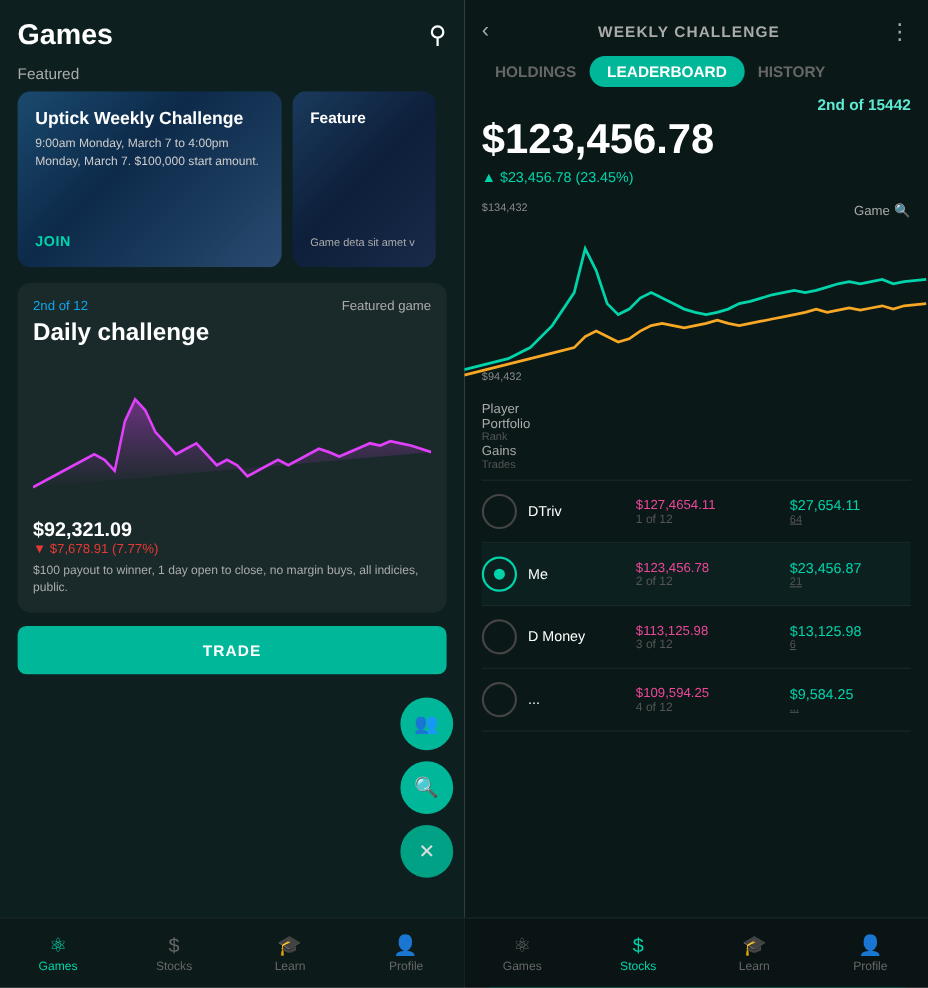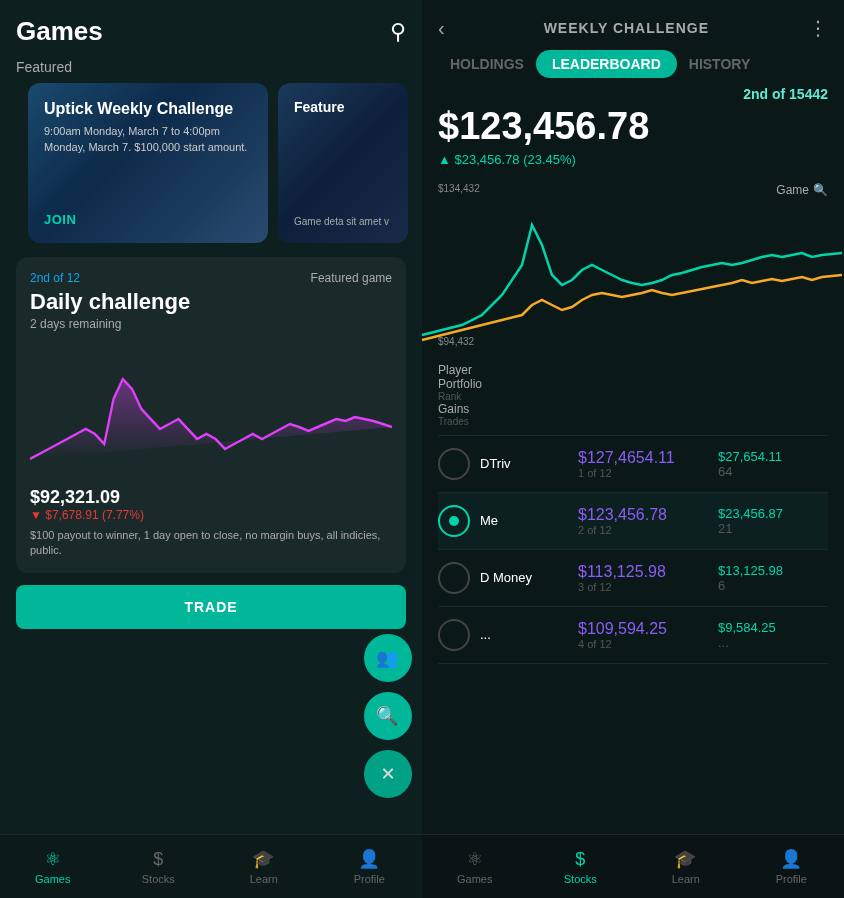--- a/index.html
+++ b/index.html
@@ -43,21 +43,21 @@
 
     .section-label {
       color: #aaa;
       font-size: 14px;
       padding: 4px 16px 8px;
     }
 
     .featured-cards {
       display: flex;
       gap: 10px;
-      padding: 0 28px;
+      padding: 0 16px;
       overflow: hidden;
     }
 
     .featured-card {
       border-radius: 12px;
       overflow: hidden;
       position: relative;
       flex-shrink: 0;
     }
 
@@ -468,41 +468,42 @@
     .player-name {
       color: #fff;
       font-size: 13px;
     }
 
     .lb-portfolio-cell {
       flex: 1;
     }
 
     .portfolio-val {
-      color: #8b5cf6;
-      font-size: 16px;
+      color: #ec4899;
+      font-size: 12px;
     }
 
     .portfolio-rank {
       color: #555;
       font-size: 11px;
     }
 
     .lb-gains-cell {
       width: 110px;
     }
 
     .gains-val {
       color: #00d4aa;
       font-size: 13px;
     }
 
     .gains-trades {
       color: #555;
-      font-size: 13px;
+      font-size: 10px;
+      text-decoration: underline;
     }
 
     .right-trade-button {
       margin: 8px 16px 0;
       background: #00b899;
       color: #fff;
       font-weight: 700;
       font-size: 14px;
       letter-spacing: 1px;
       text-align: center;
@@ -551,21 +552,20 @@
       </div>
     </div>
   </div>
 
   <div class="daily-challenge-card">
     <div class="challenge-meta">
       <span class="challenge-rank">2nd of 12</span>
       <span class="challenge-featured">Featured game</span>
     </div>
     <div class="challenge-title">Daily challenge</div>
-    <div class="challenge-remaining">2 days remaining</div>
 
     <div class="chart-area">
       <svg class="chart-svg" viewBox="0 0 390 140" preserveAspectRatio="none">
         <defs>
           <linearGradient id="pinkGrad" x1="0" y1="0" x2="0" y2="1">
             <stop offset="0%" stop-color="#e040fb" stop-opacity="0.4"></stop>
             <stop offset="100%" stop-color="#e040fb" stop-opacity="0.0"></stop>
           </linearGradient>
         </defs>
         <polyline points="0,120 20,110 40,100 60,90 70,95 80,105 90,60 100,40 110,50 120,70 130,80 140,90 150,85 160,80 170,90 180,100 190,95 200,100 210,110 220,105 230,100 240,95 250,100 260,95 270,90 280,85 290,88 300,92 310,88 320,84 330,80 340,82 350,78 360,80 370,82 380,85 390,88" fill="url(#pinkGrad)" stroke="none"></polyline>

